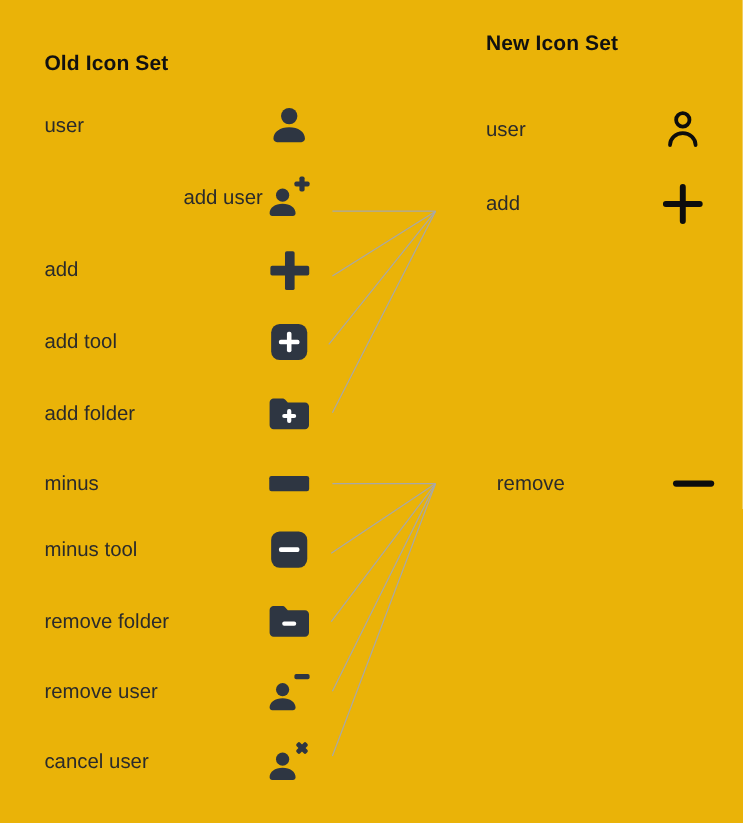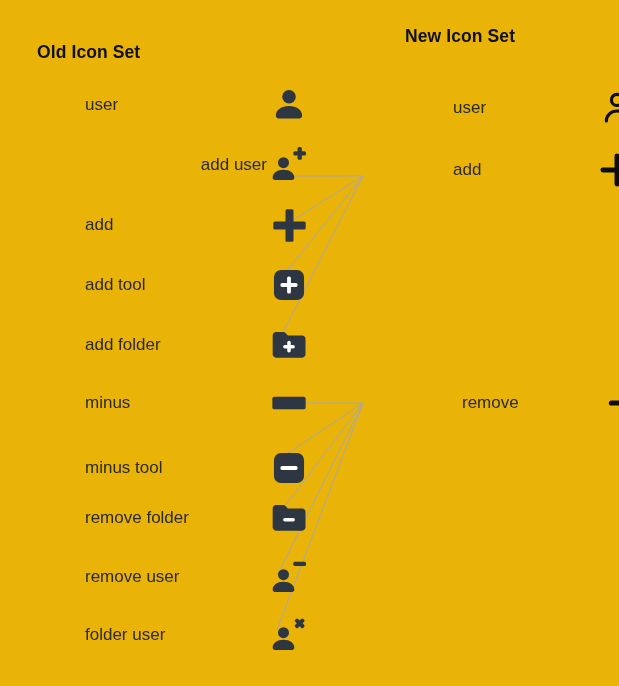--- a/index.html
+++ b/index.html
@@ -6,35 +6,35 @@
   #canvas{
     position:relative;width:619px;height:686px;background:#fff;overflow:hidden;
     font-family:"Liberation Sans","DejaVu Sans",sans-serif;
   }
   #connector-svg{position:absolute;left:0;top:0;width:619px;height:686px;pointer-events:none;}
   .heading{
     position:absolute;font-size:17.5px;font-weight:700;color:var(--heading-text,#111);
     letter-spacing:.1px;
   }
   .row{
-    position:absolute;height:40px;display:flex;align-items:center;justify-content:space-between;margin-left:48px;
+    position:absolute;height:40px;display:flex;align-items:center;justify-content:space-between;
   }
   .row .label{font-size:17px;color:var(--label-text,#2b2b2b);}
   .icon-box{width:44px;height:40px;display:flex;align-items:center;justify-content:center;}
   .old-fill{fill:var(--old-icon,#2e3642);}
   .white-fill{fill:#ffffff;}
   .new-stroke{stroke:var(--new-icon,#0d0d0d);fill:none;}
   
   #old-row-0{left:37px;top:85px;width:226px;}
   #old-row-1{left:37px;top:145px;width:226px;justify-content:flex-end;}
   #old-row-2{left:37px;top:205px;width:226px;}
   #old-row-3{left:37px;top:265px;width:226px;}
   #old-row-4{left:37px;top:325px;width:226px;gap:18px;}
   #old-row-5{left:37px;top:383px;width:226px;}
-  #old-row-6{left:37px;top:448px;width:226px;}
+  #old-row-6{left:37px;top:438px;width:226px;}
   #old-row-7{left:37px;top:498px;width:226px;}
   #old-row-8{left:37px;top:557px;width:226px;}
   #old-row-9{left:37px;top:615px;width:226px;}
   #new-row-0{left:405px;top:88px;width:186px;}
   #new-row-1{left:405px;top:150px;width:186px;}
   #new-row-2{left:414px;top:383px;width:186px;}
   #old-heading{left:37px;top:42px;}
   #new-heading{left:405px;top:26px;}
 </style>
 </head>
@@ -145,21 +145,21 @@
     <span class="icon-box">
       <svg width="40" height="40" viewBox="0 0 24 24">
         <circle class="old-fill" cx="8.7" cy="10.6" r="3.3"></circle>
         <path class="old-fill" d="M8.7 14.9c-3.8 0-6.5 2-6.5 4.7 0 .75.6 1.35 1.35 1.35h10.3c.75 0 1.35-.6 1.35-1.35 0-2.7-2.7-4.7-6.5-4.7z"></path>
         <rect class="old-fill" x="14.6" y="2.8" width="7.6" height="2.6" rx="0.9"></rect>
       </svg>
     </span>
   </div>
 
   <div class="row" id="old-row-9">
-    <span class="label">folder user</span>
+    <span class="label">cancel user</span>
     <span class="icon-box">
       <svg width="40" height="40" viewBox="0 0 24 24">
         <circle class="old-fill" cx="8.7" cy="10.6" r="3.3"></circle>
         <path class="old-fill" d="M8.7 14.9c-3.8 0-6.5 2-6.5 4.7 0 .75.6 1.35 1.35 1.35h10.3c.75 0 1.35-.6 1.35-1.35 0-2.7-2.7-4.7-6.5-4.7z"></path>
         <g transform="rotate(45 18.4 5)">
           <rect class="old-fill" x="15" y="3.75" width="6.8" height="2.5" rx="0.9"></rect>
           <rect class="old-fill" x="17.15" y="1.6" width="2.5" height="6.8" rx="0.9"></rect>
         </g>
       </svg>
     </span>

